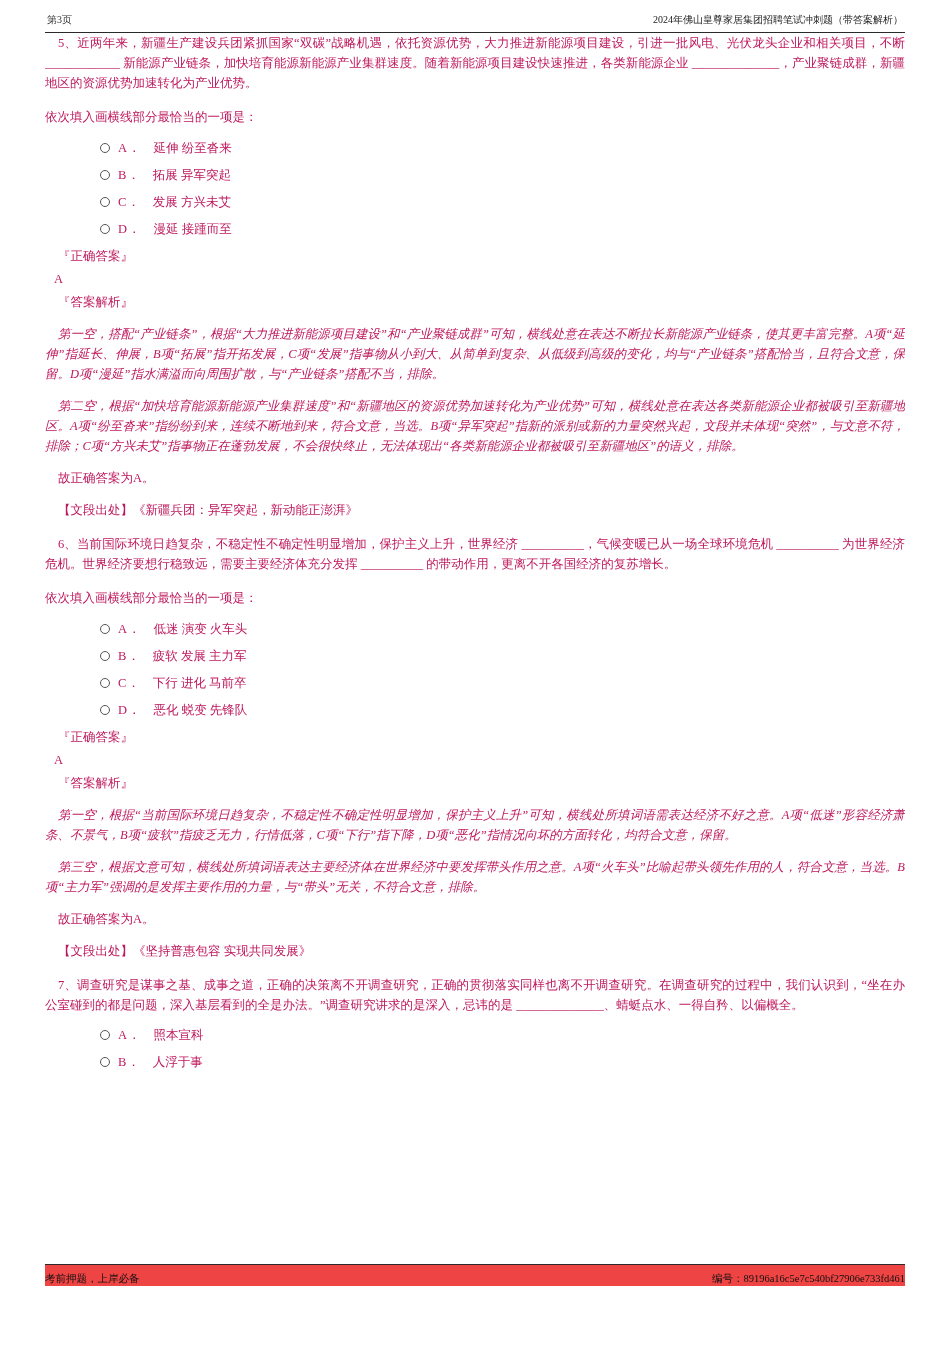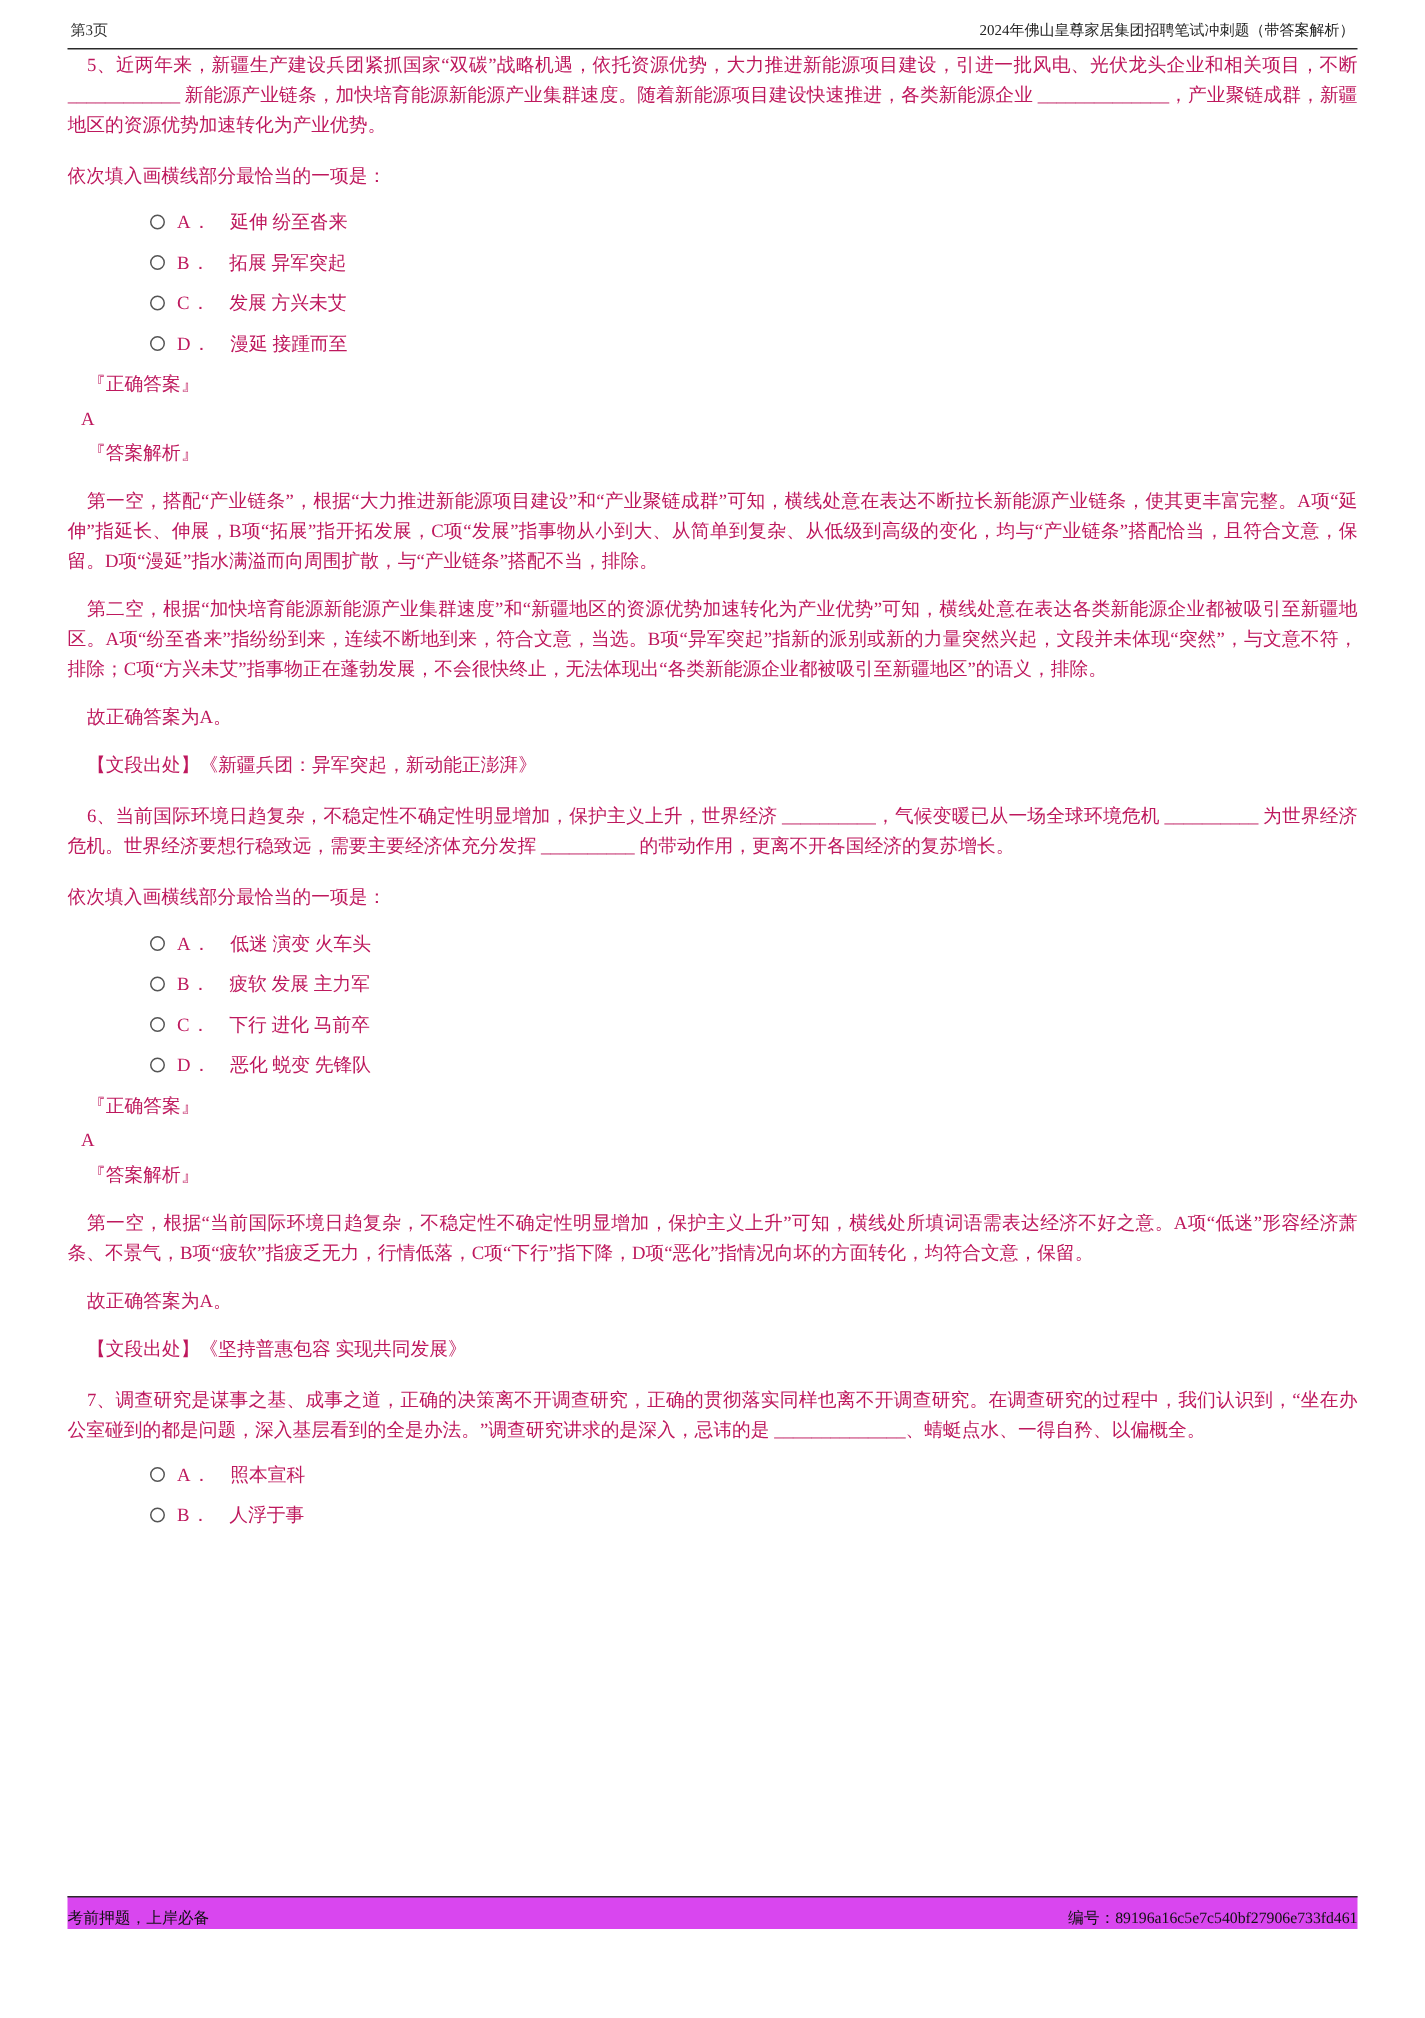--- a/index.html
+++ b/index.html
@@ -33,30 +33,30 @@
   .radio{
     width:8px;height:8px;border:1px solid #555;border-radius:50%;
     margin-right:8px;background:#fff;flex:0 0 auto;
   }
   .opt-label{letter-spacing:1px;}
   .opt-text{margin-left:12px;}
   .ans{margin:2px 0 12px 0;}
   .ans p{margin:0 0 3px 0;}
   .ans .hdr-line{text-indent:13px;}
   .ans .val{text-indent:9px;}
-  .analysis p{margin:0 0 12px 0;}
+  .analysis p{margin:0 0 12px 0;font-style:italic;}
   .concl{margin:2px 0 12px 0;}
   .src{margin:0 0 14px 0;}
   .question{margin-top:8px;}
   
   .ftr{
     position:absolute;left:45px;right:45px;bottom:7px;
     border-top:1.5px solid #2a2a2a;padding-top:7px;
     display:flex;justify-content:space-between;
-    font-size:10.5px;color:#111;background:#d946ef;gap:33px;
+    font-size:10.5px;color:#111;background:#ef4444;gap:33px;
   }
 </style>
 </head>
 <body>
 
 <div class="page">
 
   <div class="hdr">
     <span class="pageno">第3页</span>
     <span class="title">2024年佛山皇尊家居集团招聘笔试冲刺题（带答案解析）</span>
@@ -127,20 +127,21 @@
           <span class="opt-text">恶化 蜕变 先锋队</span>
         </div>
       </div>
       <div class="ans">
         <p class="hdr-line">『正确答案』</p>
         <p class="val">A</p>
         <p class="hdr-line">『答案解析』</p>
       </div>
       <div class="analysis">
         <p class="indent">第一空，根据“当前国际环境日趋复杂，不稳定性不确定性明显增加，保护主义上升”可知，横线处所填词语需表达经济不好之意。A项“低迷”形容经济萧条、不景气，B项“疲软”指疲乏无力，行情低落，C项“下行”指下降，D项“恶化”指情况向坏的方面转化，均符合文意，保留。</p>
+        <p class="indent">第三空，根据文意可知，横线处所填词语表达主要经济体在世界经济中要发挥带头作用之意。A项“火车头”比喻起带头领先作用的人，符合文意，当选。B项“主力军”强调的是发挥主要作用的力量，与“带头”无关，不符合文意，排除。</p>
       </div>
       <p class="indent concl">故正确答案为A。</p>
       <p class="indent src">【文段出处】《坚持普惠包容 实现共同发展》</p>
     </section>
 
     <section class="question">
       <p class="indent">7、调查研究是谋事之基、成事之道，正确的决策离不开调查研究，正确的贯彻落实同样也离不开调查研究。在调查研究的过程中，我们认识到，“坐在办公室碰到的都是问题，深入基层看到的全是办法。”调查研究讲求的是深入，忌讳的是 ______________、蜻蜓点水、一得自矜、以偏概全。</p>
       <div class="options">
         <div class="option">
           <span class="radio"></span>

